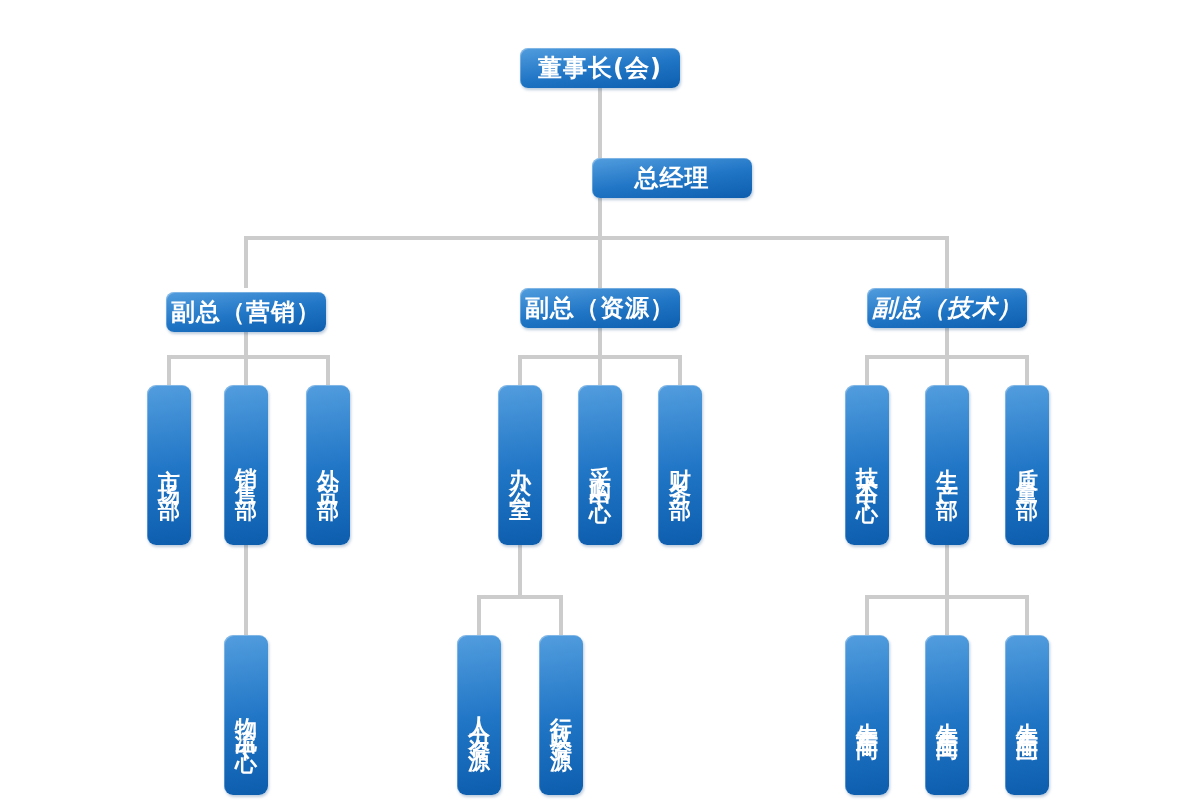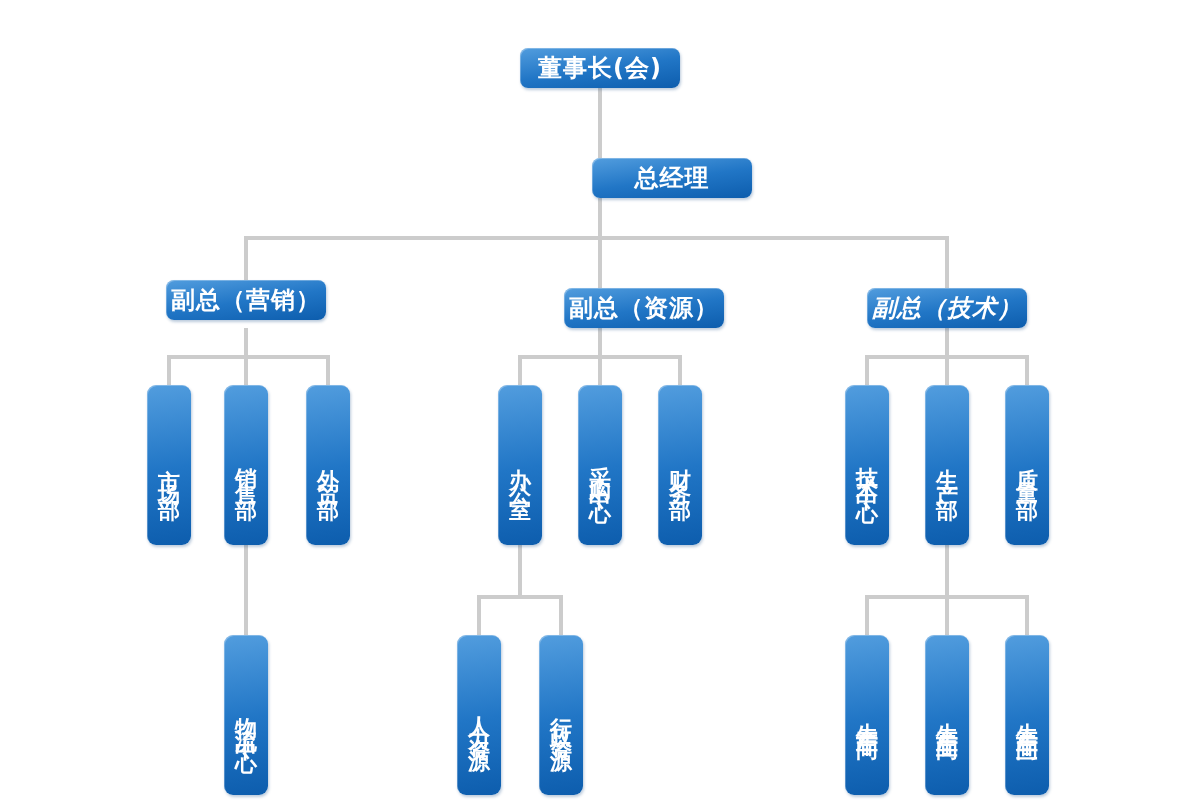--- a/index.html
+++ b/index.html
@@ -64,24 +64,24 @@
   <div class="line" style="left:865px; top:595px; width:4px; height:40px;"></div>
   <div class="line" style="left:1025px; top:595px; width:4px; height:40px;"></div>
 
   <div class="node hnode" style="left:520px; top:48px;">
     <span>董事长(会)</span>
   </div>
   <div class="node hnode" style="left:544px; top:158px;margin-left:48px;">
     <span>总经理</span>
   </div>
 
-  <div class="node hnode" style="left:166px; top:280px;">
+  <div class="node hnode" style="left:166px; top:292px;">
     <span>副总（营销）</span>
   </div>
-  <div class="node hnode" style="left:520px; top:288px;margin-left:44px;">
+  <div class="node hnode" style="left:520px; top:288px;">
     <span>副总（资源）</span>
   </div>
   <div class="node hnode" style="left:867px; top:288px;font-style:italic;">
     <span>副总（技术）</span>
   </div>
 
   <div class="node vnode ls3" style="left:147px; top:385px;">
     <span>市场部</span>
   </div>
   <div class="node vnode ls3" style="left:224px; top:385px;">

